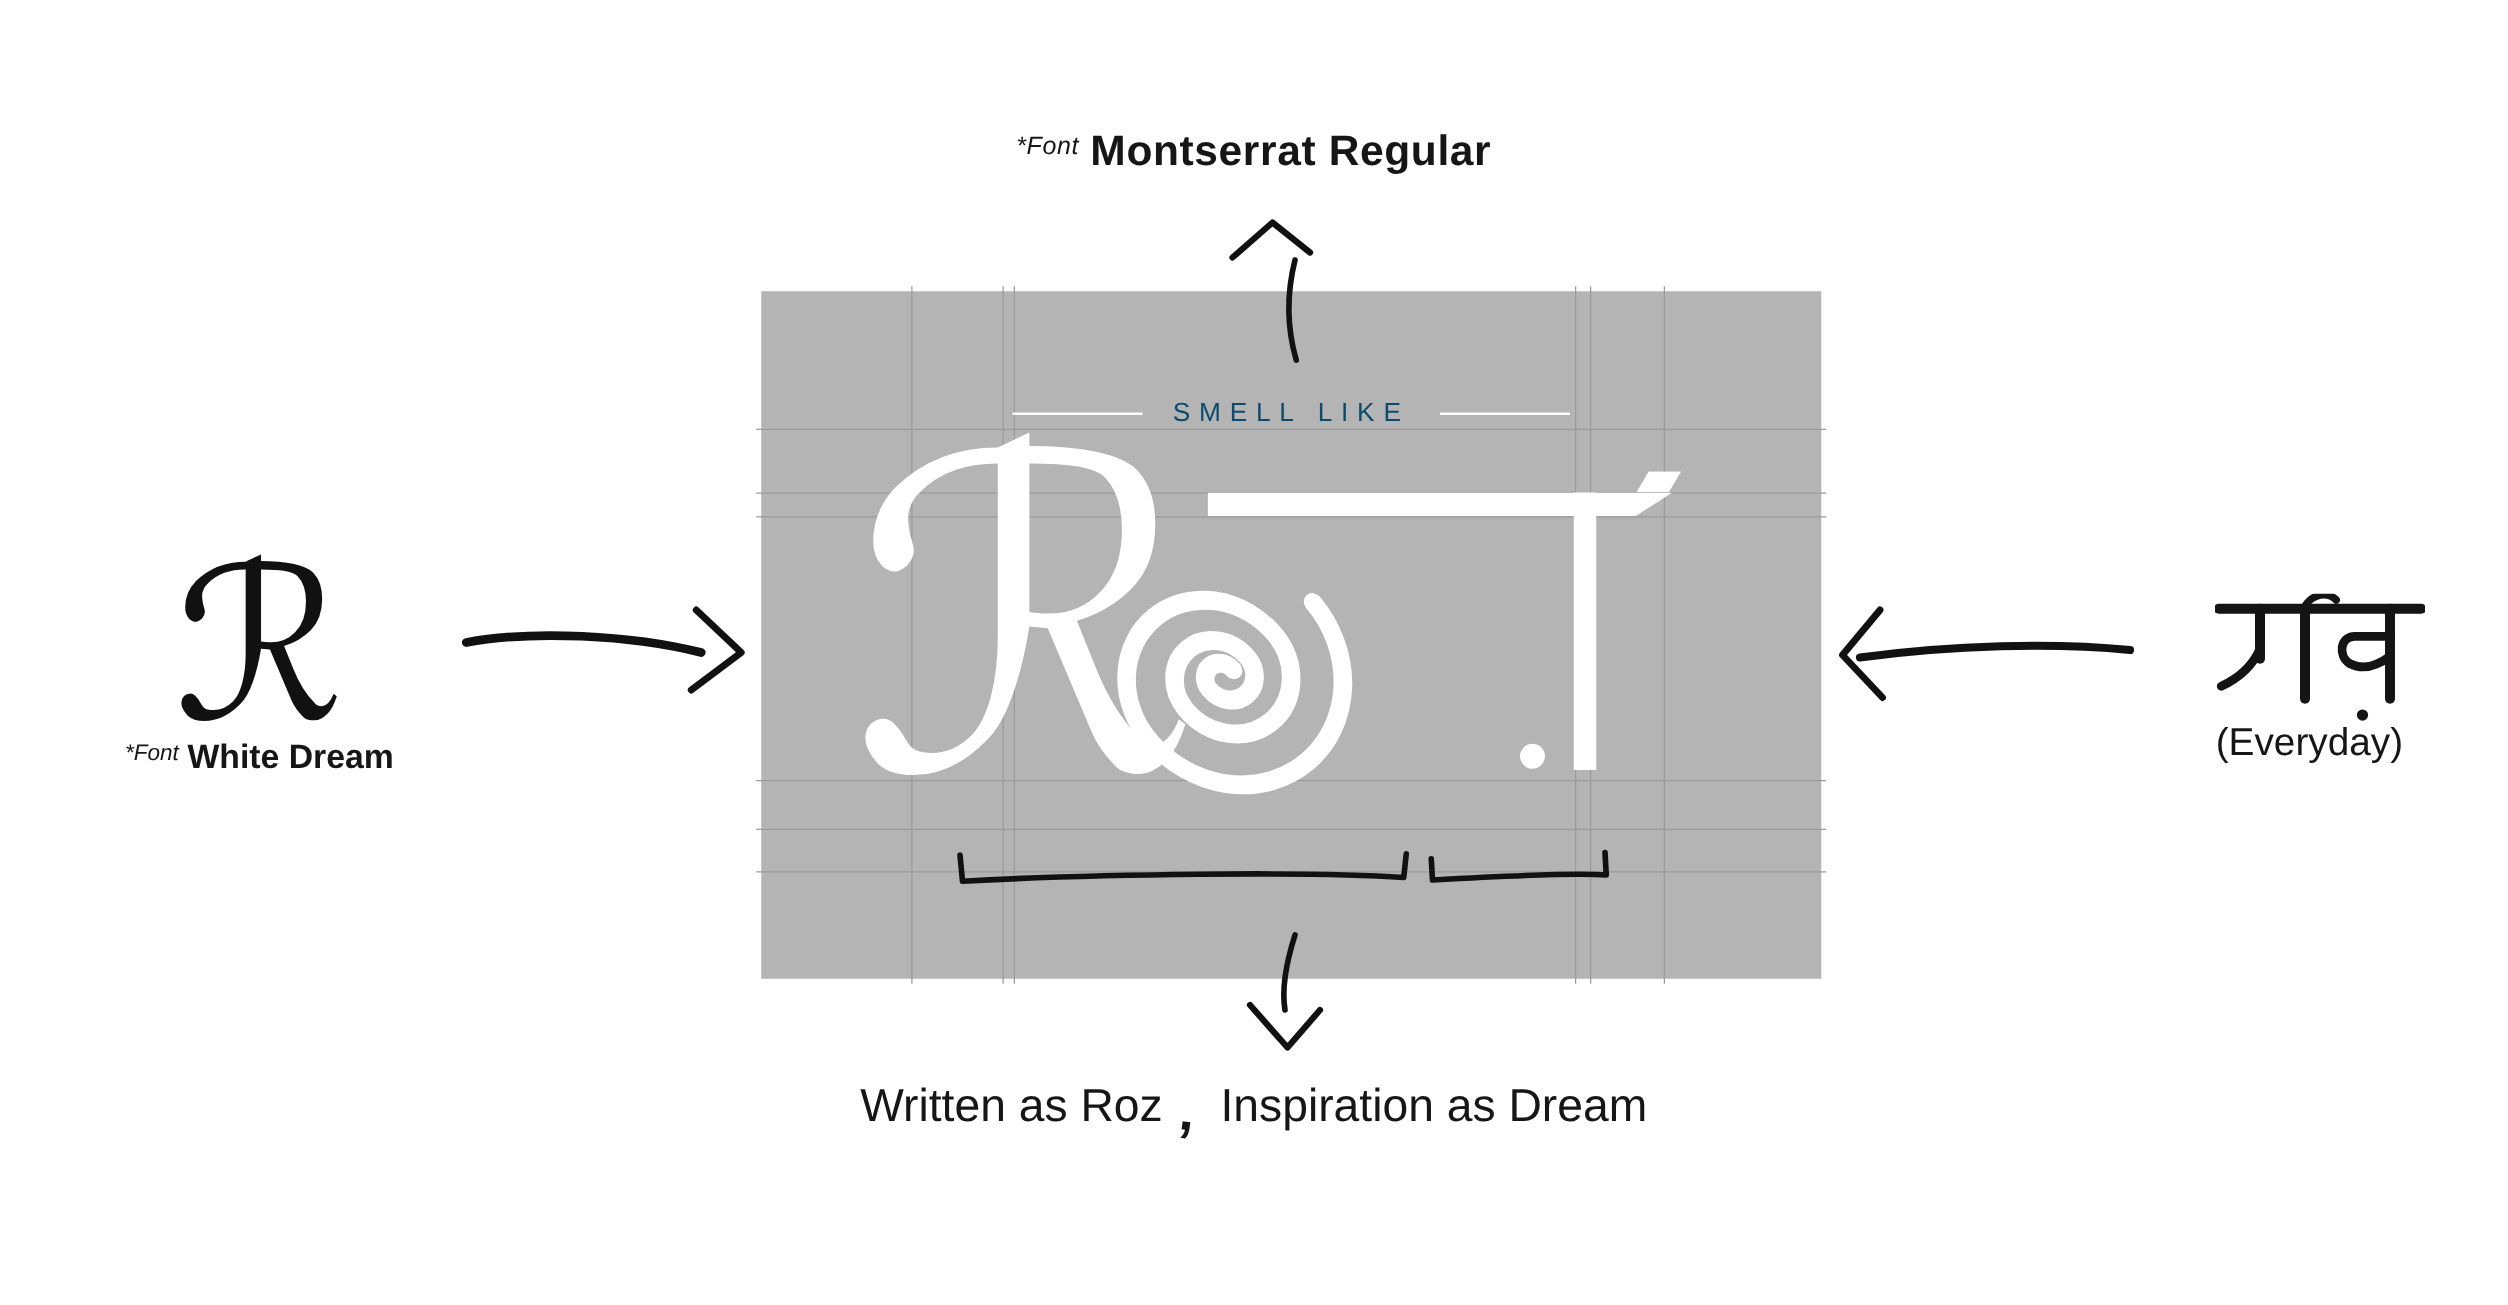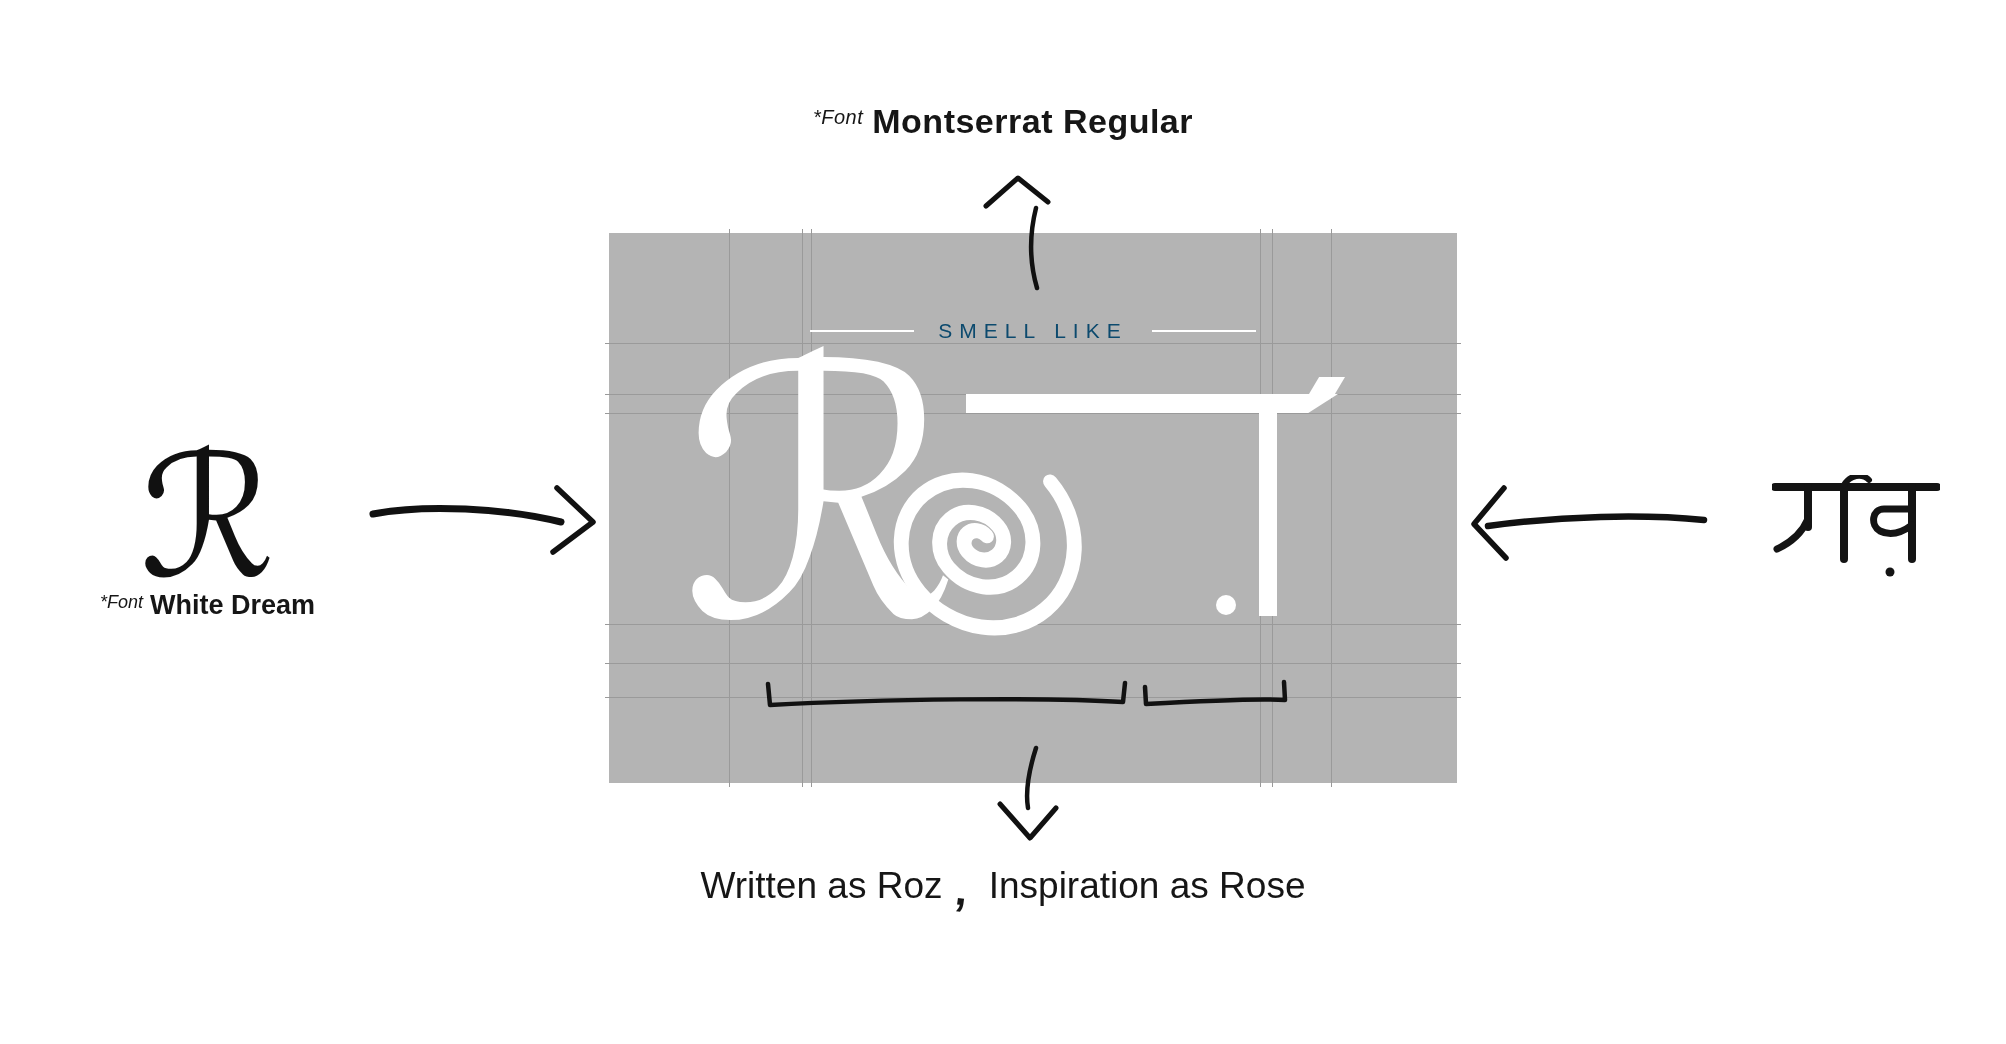--- a/index.html
+++ b/index.html
@@ -127,26 +127,27 @@
       <path d="M 3 12 H 165" stroke-width="8"></path>
       <path d="M 36 12 V 52" stroke-width="8"></path>
       <path d="M 36 44 C 30 58 18 68 5 74" stroke-width="7"></path>
       <path d="M 72 12 V 84" stroke-width="8"></path>
       <path d="M 72 10 C 78 0 90 -2 97 5" stroke-width="6"></path>
       <path d="M 140 12 V 84" stroke-width="8"></path>
       <path d="M 140 34 L 112 34 C 100 34 98 50 108 56 C 120 62 132 56 140 50" stroke-width="7"></path>
       <circle cx="118" cy="97" r="4.5" fill="#141414" stroke="none"></circle>
     </g>
   </svg>
+  <div class="annot right-meaning">(Everyday)</div>
   <svg class="arrow" style="left:1462px;top:472px;" width="250" height="100" viewBox="0 0 250 100">
     <path d="M 42 16 L 12 52 L 44 86" stroke-width="5.5"></path>
     <path d="M 26 54 C 100 44 180 42 242 48" stroke-width="6.5"></path>
   </svg>
 
   <svg class="arrow" style="left:988px;top:742px;" width="90" height="106" viewBox="0 0 90 106">
     <path d="M 48 6 C 41 28 37 48 40 66" stroke-width="4.5"></path>
     <path d="M 12 62 L 42 96 L 68 66" stroke-width="5"></path>
   </svg>
   <div class="annot bottom-annot">
-    <span>Written as </span><span class="bold">Roz</span><span class="hand-comma">,</span><span>Inspiration as </span><span class="bold">Rose</span>
+    <span>Written as </span><span class="bold">Roz</span><span class="hand-comma">,</span><span>Inspiration as </span><span class="bold">Dream</span>
   </div>
 
 </div>
 
 </body></html>

